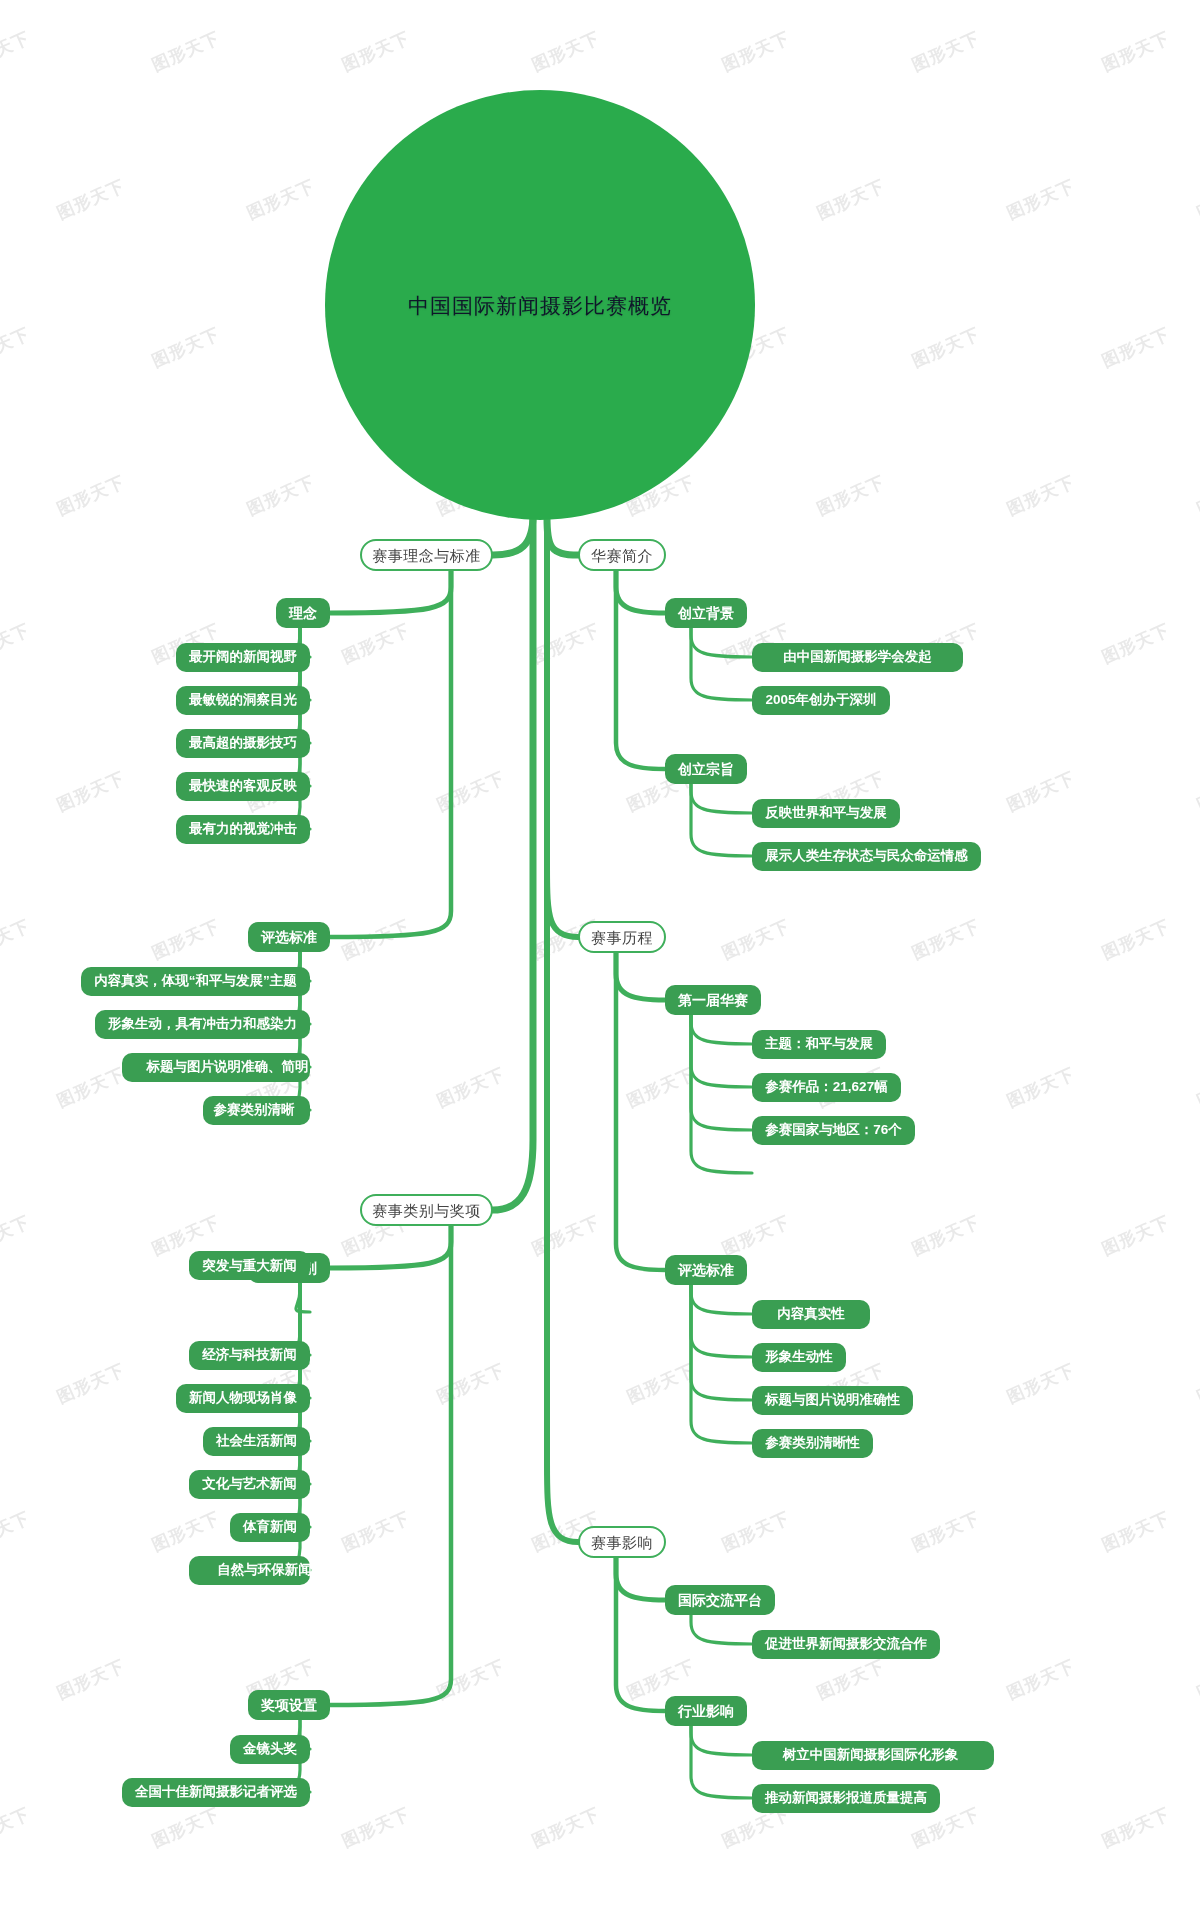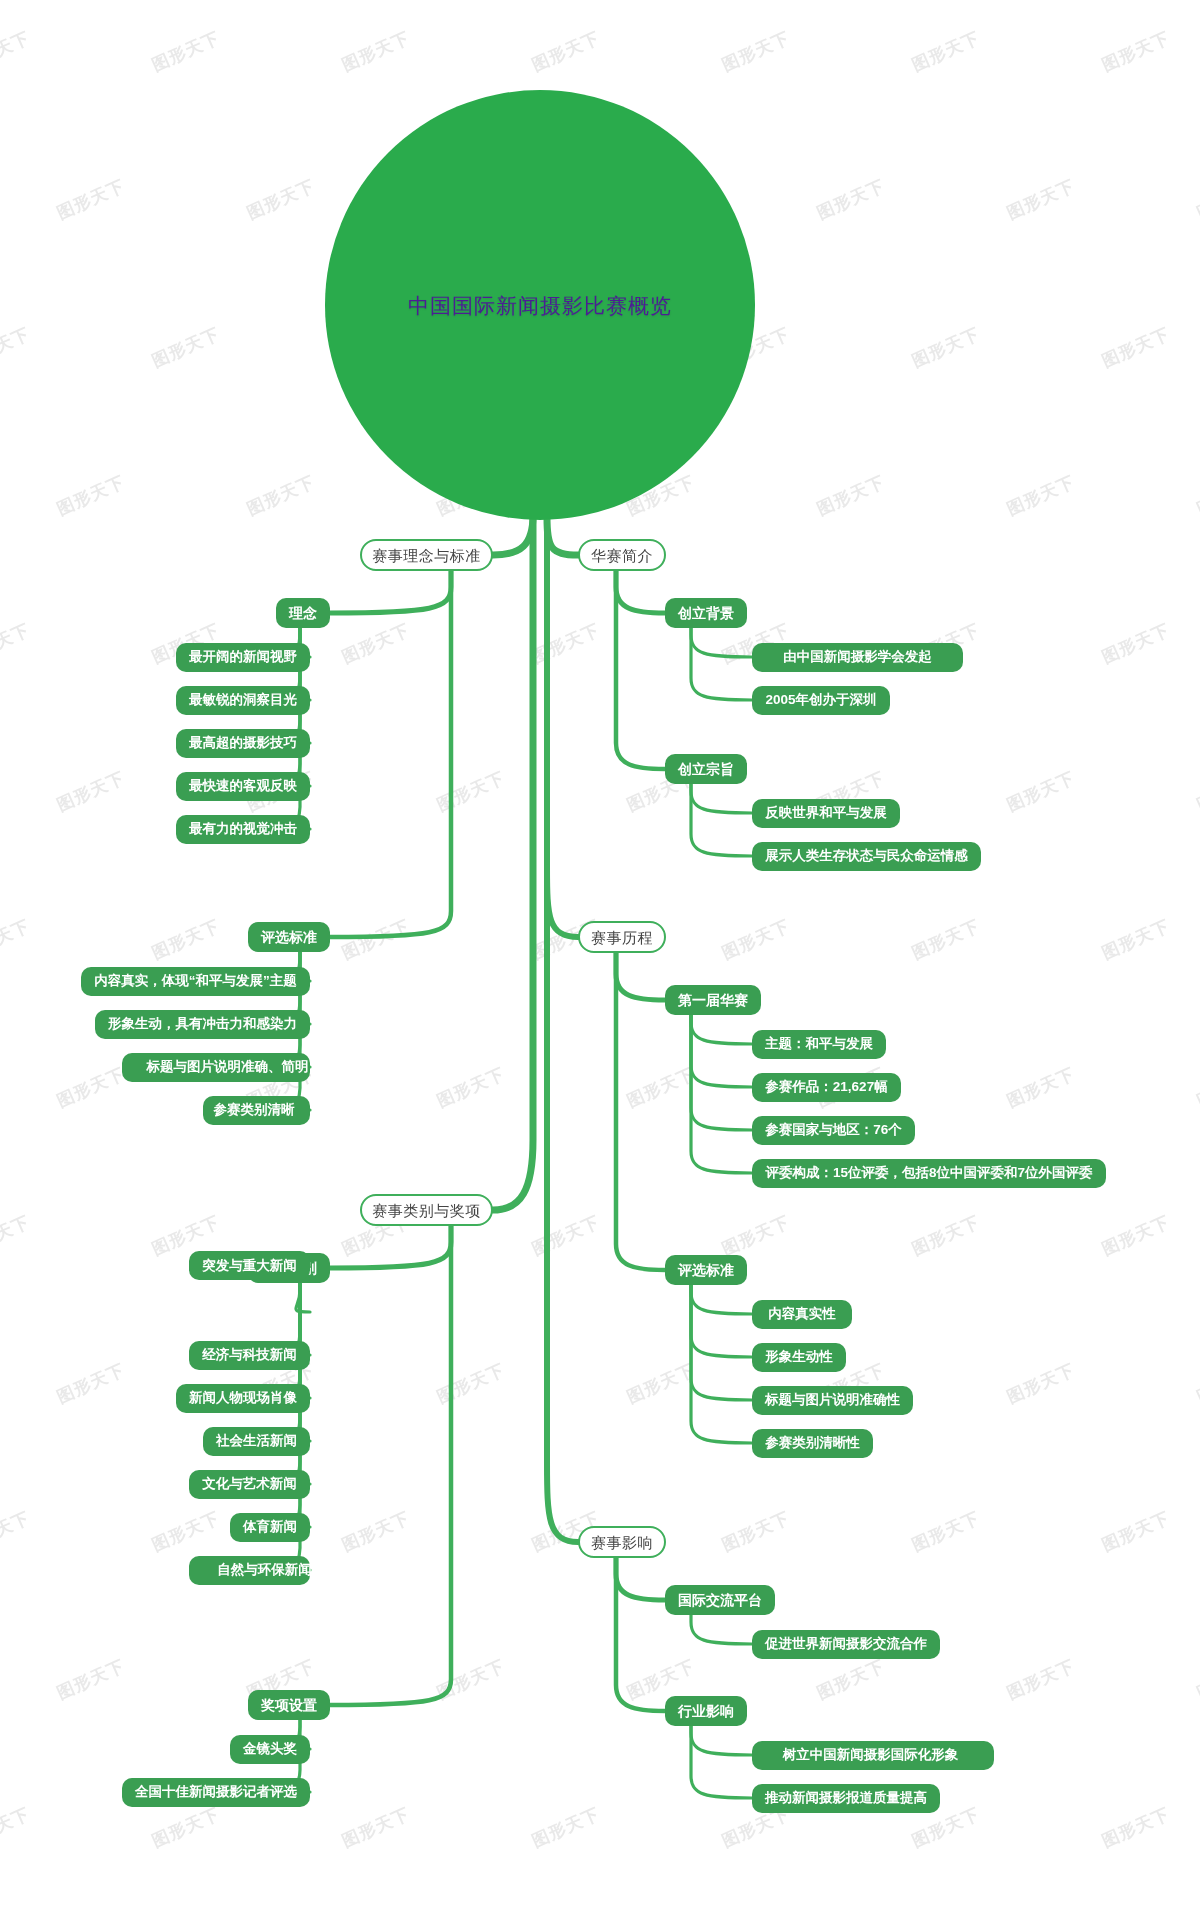--- a/index.html
+++ b/index.html
@@ -56,21 +56,21 @@
     align-items:center;
     justify-content:center;
     white-space:nowrap;
     line-height:1;
   }
 
   
   .n-root{
     border-radius:50%;
     background:#2aab4c;
-    color:#4c1d95;
+    color:#0f172a;
     font-size:21px;
     font-weight:500;
     letter-spacing:1px;
     text-shadow:0 1px 2px rgba(0,0,0,.12);
   }
 
   
   .n-l1{
     background:#ffffff;
     border:2px solid #3faf5b;
@@ -360,27 +360,24 @@
       </div>
       <div class="node n-l3" style="left: 752px; top: 1029.5px; width: 134px; height: 29px;">
         <span>主题：和平与发展</span>
       </div>
       <div class="node n-l3" style="left: 752px; top: 1072.5px; width: 149px; height: 29px;">
         <span>参赛作品：21,627幅</span>
       </div>
       <div class="node n-l3" style="left: 752px; top: 1115.5px; width: 163px; height: 29px;">
         <span>参赛国家与地区：76个</span>
       </div>
-      <div class="node n-l3" style="left: 752px; top: 1158.5px; width: 354px; height: 29px;">
-        <span>评委构成：15位评委，包括8位中国评委和7位外国评委</span>
-      </div>
       <div class="node n-l2" style="left: 665px; top: 1255px; width: 82px; height: 30px;">
         <span>评选标准</span>
       </div>
-      <div class="node n-l3" style="left: 752px; top: 1299.5px; width: 100px; height: 29px;">
+      <div class="node n-l3" style="left: 752px; top: 1299.5px; width: 118px; height: 29px;">
         <span>内容真实性</span>
       </div>
       <div class="node n-l3" style="left: 752px; top: 1342.5px; width: 94px; height: 29px;">
         <span>形象生动性</span>
       </div>
       <div class="node n-l3" style="left: 752px; top: 1385.5px; width: 161px; height: 29px;">
         <span>标题与图片说明准确性</span>
       </div>
       <div class="node n-l3" style="left: 752px; top: 1428.5px; width: 121px; height: 29px;">
         <span>参赛类别清晰性</span>

